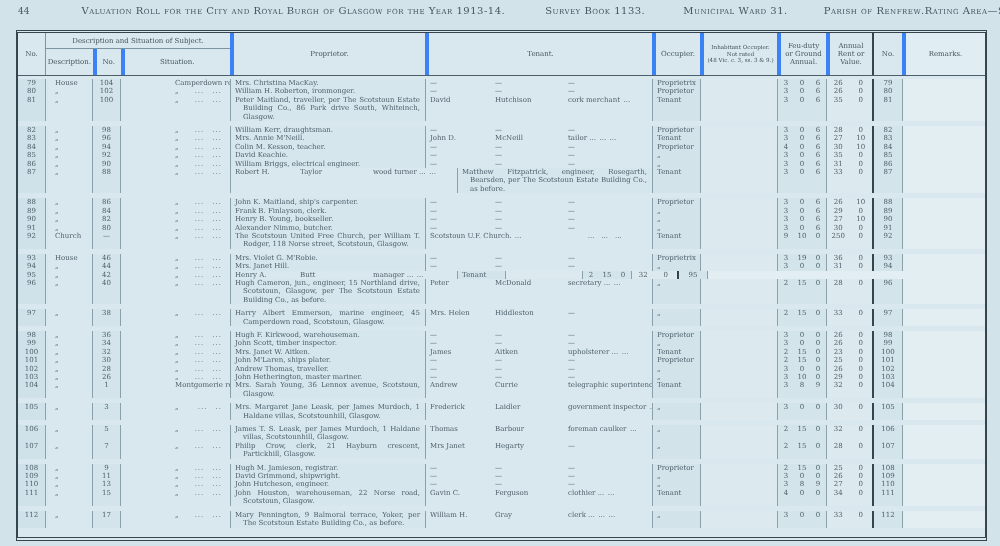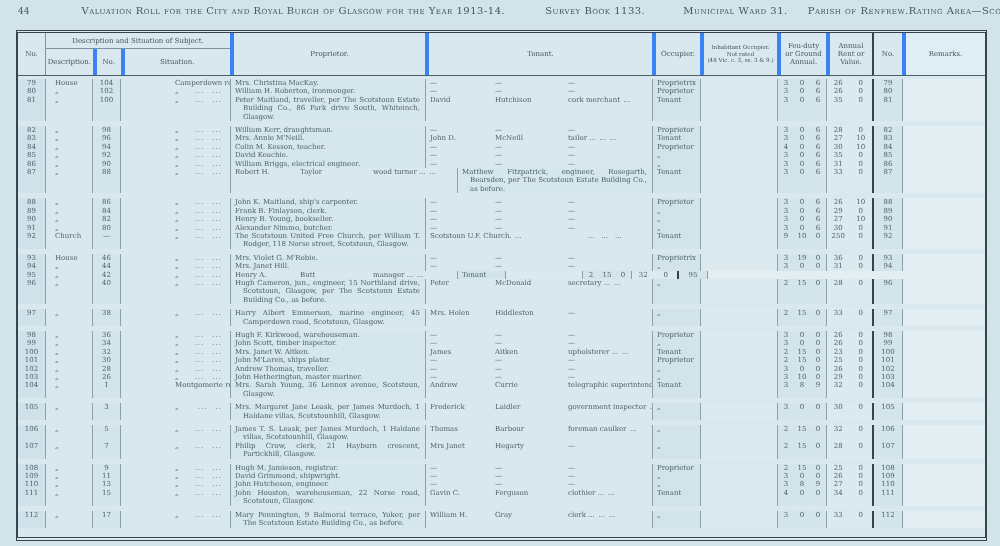--- a/index.html
+++ b/index.html
@@ -15,21 +15,21 @@
     position:absolute;top:5px;left:18px;right:12px;
     display:flex;align-items:baseline;
     font-variant:small-caps;
     font-size:10px;letter-spacing:.5px;color:#44565f;
     white-space:nowrap;
   }
   .topbar .pageno{margin-right:52px;font-size:9px;letter-spacing:0;}
   .topbar .seg{margin-right:0;}
   .topbar .t1{margin-right:40px;}
   .topbar .t2{margin-right:38px;}
-  .topbar .t3{margin-right:20px;}
+  .topbar .t3{margin-right:36px;}
   .topbar .t4{}
 
   
   .vtable{
     position:absolute;left:16px;top:30px;
     width:967px;height:504px;
     box-sizing:content-box;
     border:2px solid #36454d;
     border-top:3px double #36454d;
     border-bottom:4px double #36454d;

